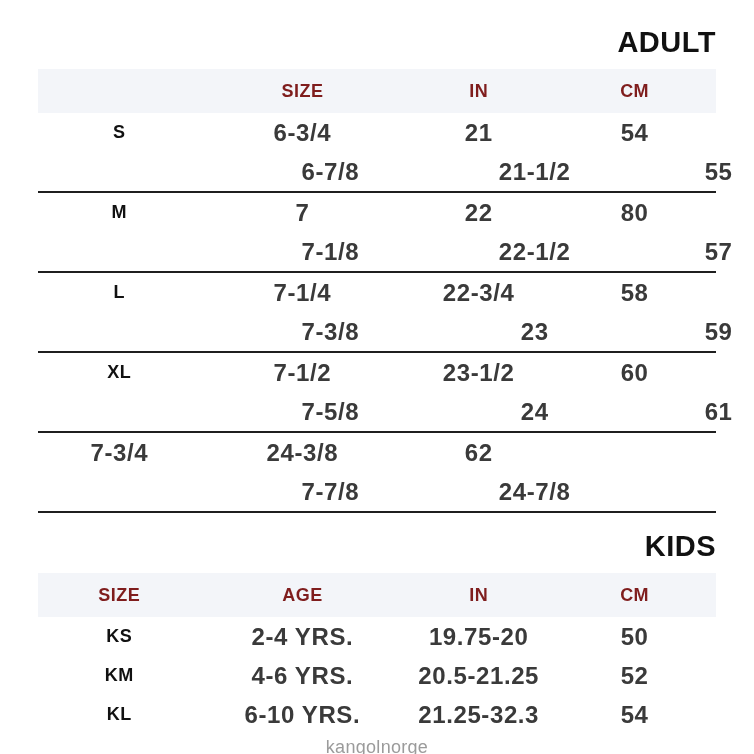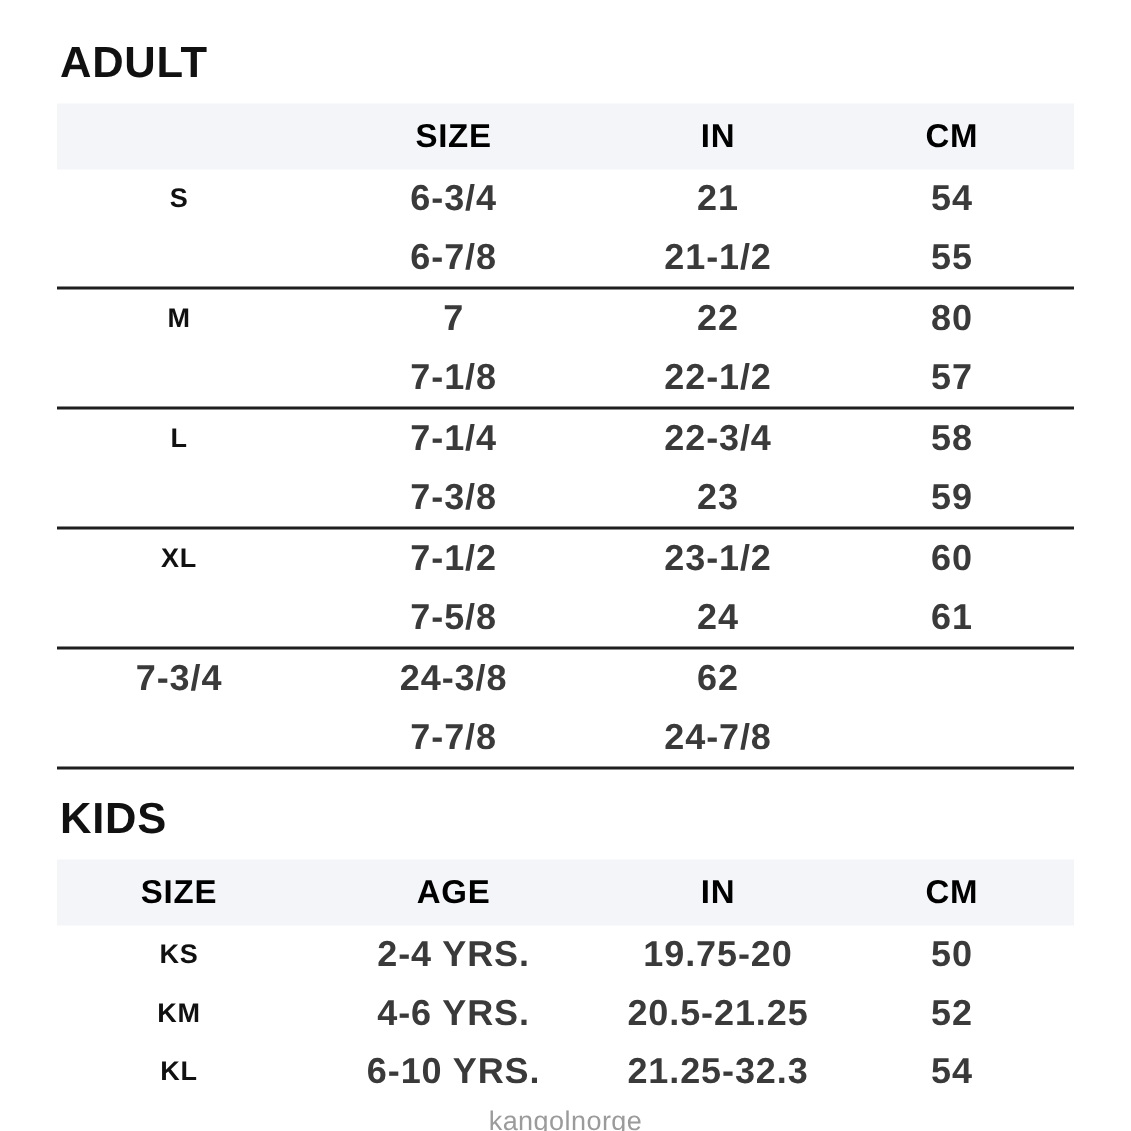--- a/index.html
+++ b/index.html
@@ -16,38 +16,39 @@
     color: #1a1a1a;
     overflow: hidden;
   }
   .section-title {
     font-size: 29px;
     font-weight: 800;
     letter-spacing: 0.5px;
     color: #111;
     margin: 0 0 11px 2px;
     line-height: 32px;
+    text-align: right;
   }
   .size-table {
     width: 678px;
   }
   .trow {
     display: grid;
     grid-template-columns: 24% 30% 22% 24%;
     align-items: center;
   }
   .thead-row {
     background: #f3f5f9;
     height: 44px;
   }
   .thead-row .cell {
-    font-size: 22px;
+    font-size: 18px;
     font-weight: 800;
     letter-spacing: 0.5px;
-    color: #000000;
+    color: #7f1d1d;
   }
   .data-row {
     height: 39px;
   }
   .cell {
     text-align: center;
     white-space: nowrap;
   }
   .value-cell {
     font-size: 24px;
@@ -56,20 +57,21 @@
     color: #3a3a3a;
   }
   .label-cell {
     font-size: 18px;
     font-weight: 800;
     letter-spacing: 0.5px;
     color: #111;
   }
   .group-end {
     border-bottom: 2px solid #1f1f1f;
+    gap: 28px;
   }
   .kids-title {
     margin-top: 17px;
   }
   .footer {
     margin-top: 3px;
     width: 678px;
     text-align: center;
     font-size: 18px;
     font-weight: 400;

